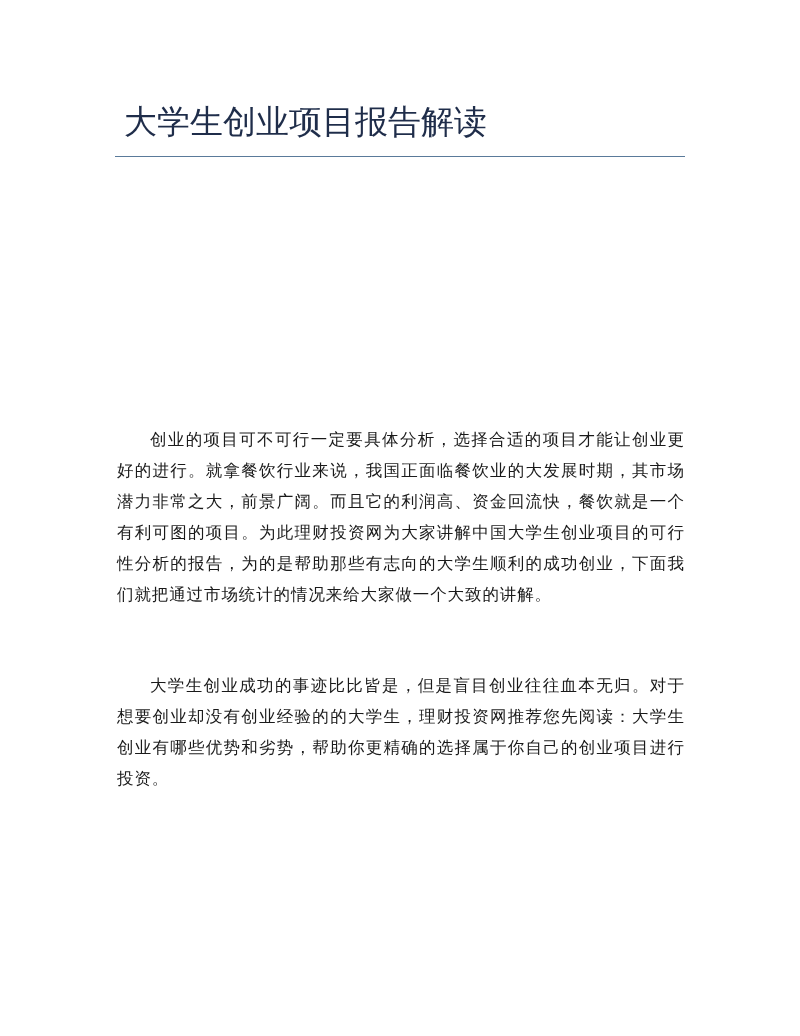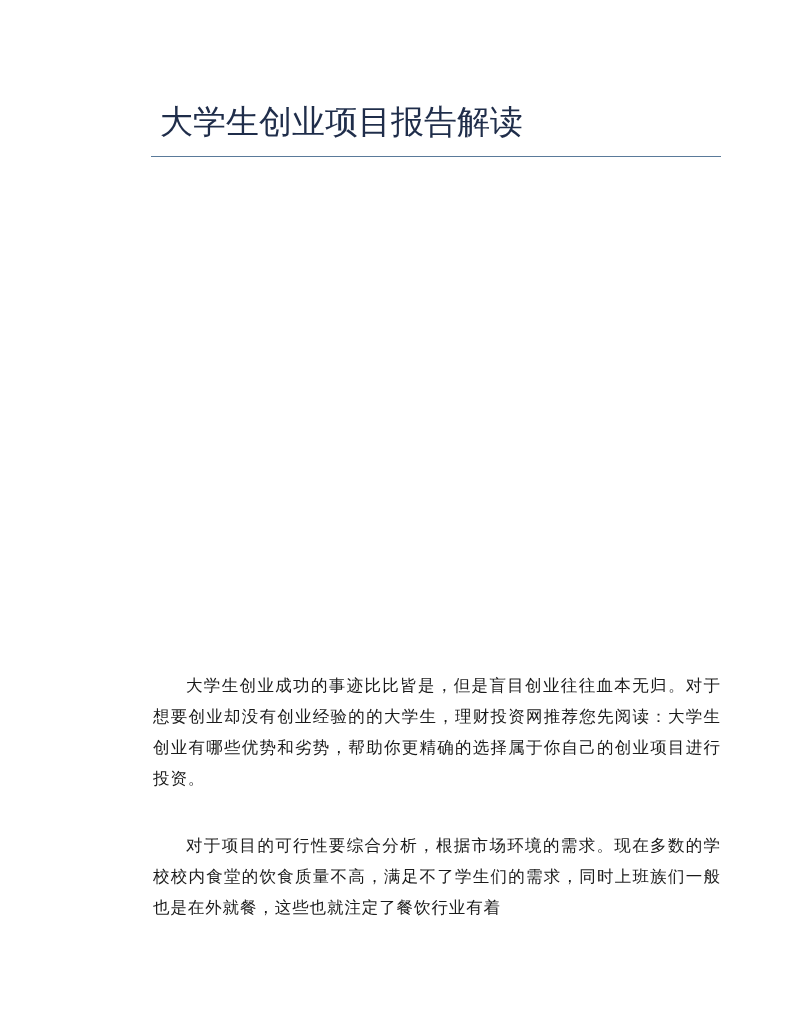--- a/index.html
+++ b/index.html
@@ -11,21 +11,21 @@
       width: 800px;
       height: 1036px;
       position: relative;
       overflow: hidden;
       font-family: "DejaVu Serif", "Liberation Serif", serif;
       color: #1a1a1a;
     }
     .page {
       position: absolute;
       left: 0; top: 0;
-      width: 672px; height: 1036px; margin-left: 36px;
+      width: 672px; height: 1036px;
     }
     .title {
       position: absolute;
       left: 124px;
       top: 100px;
       margin: 0;
       font-family: "DejaVu Sans", "Liberation Sans", sans-serif;
       font-weight: normal;
       font-size: 33px;
       line-height: 44px;
@@ -60,15 +60,15 @@
     #p3 { top: 670px; }
     #p4 { top: 830px; }
   </style>
 </head>
 <body>
 
 <div class="page">
   <h1 class="title">大学生创业项目报告解读</h1>
   <hr class="rule">
 
+  <p class="body-text" id="p2">创业的项目可不可行一定要具体分析，选择合适的项目才能让创业更好的进行。就拿餐饮行业来说，我国正面临餐饮业的大发展时期，其市场潜力非常之大，前景广阔。而且它的利润高、资金回流快，餐饮就是一个有利可图的项目。为此理财投资网为大家讲解中国大学生创业项目的可行性分析的报告，为的是帮助那些有志向的大学生顺利的成功创业，下面我们就把通过市场统计的情况来给大家做一个大致的讲解。</p>
   <p class="body-text" id="p3">大学生创业成功的事迹比比皆是，但是盲目创业往往血本无归。对于想要创业却没有创业经验的的大学生，理财投资网推荐您先阅读：大学生创业有哪些优势和劣势，帮助你更精确的选择属于你自己的创业项目进行投资。</p>
-  <p class="body-text" id="p4">对于项目的可行性要综合分析，根据市场环境的需求。现在多数的学校校内食堂的饮食质量不高，满足不了学生们的需求，同时上班族们一般也是在外就餐，这些也就注定了餐饮行业有着</p>
 </div>
 
 </body></html>

